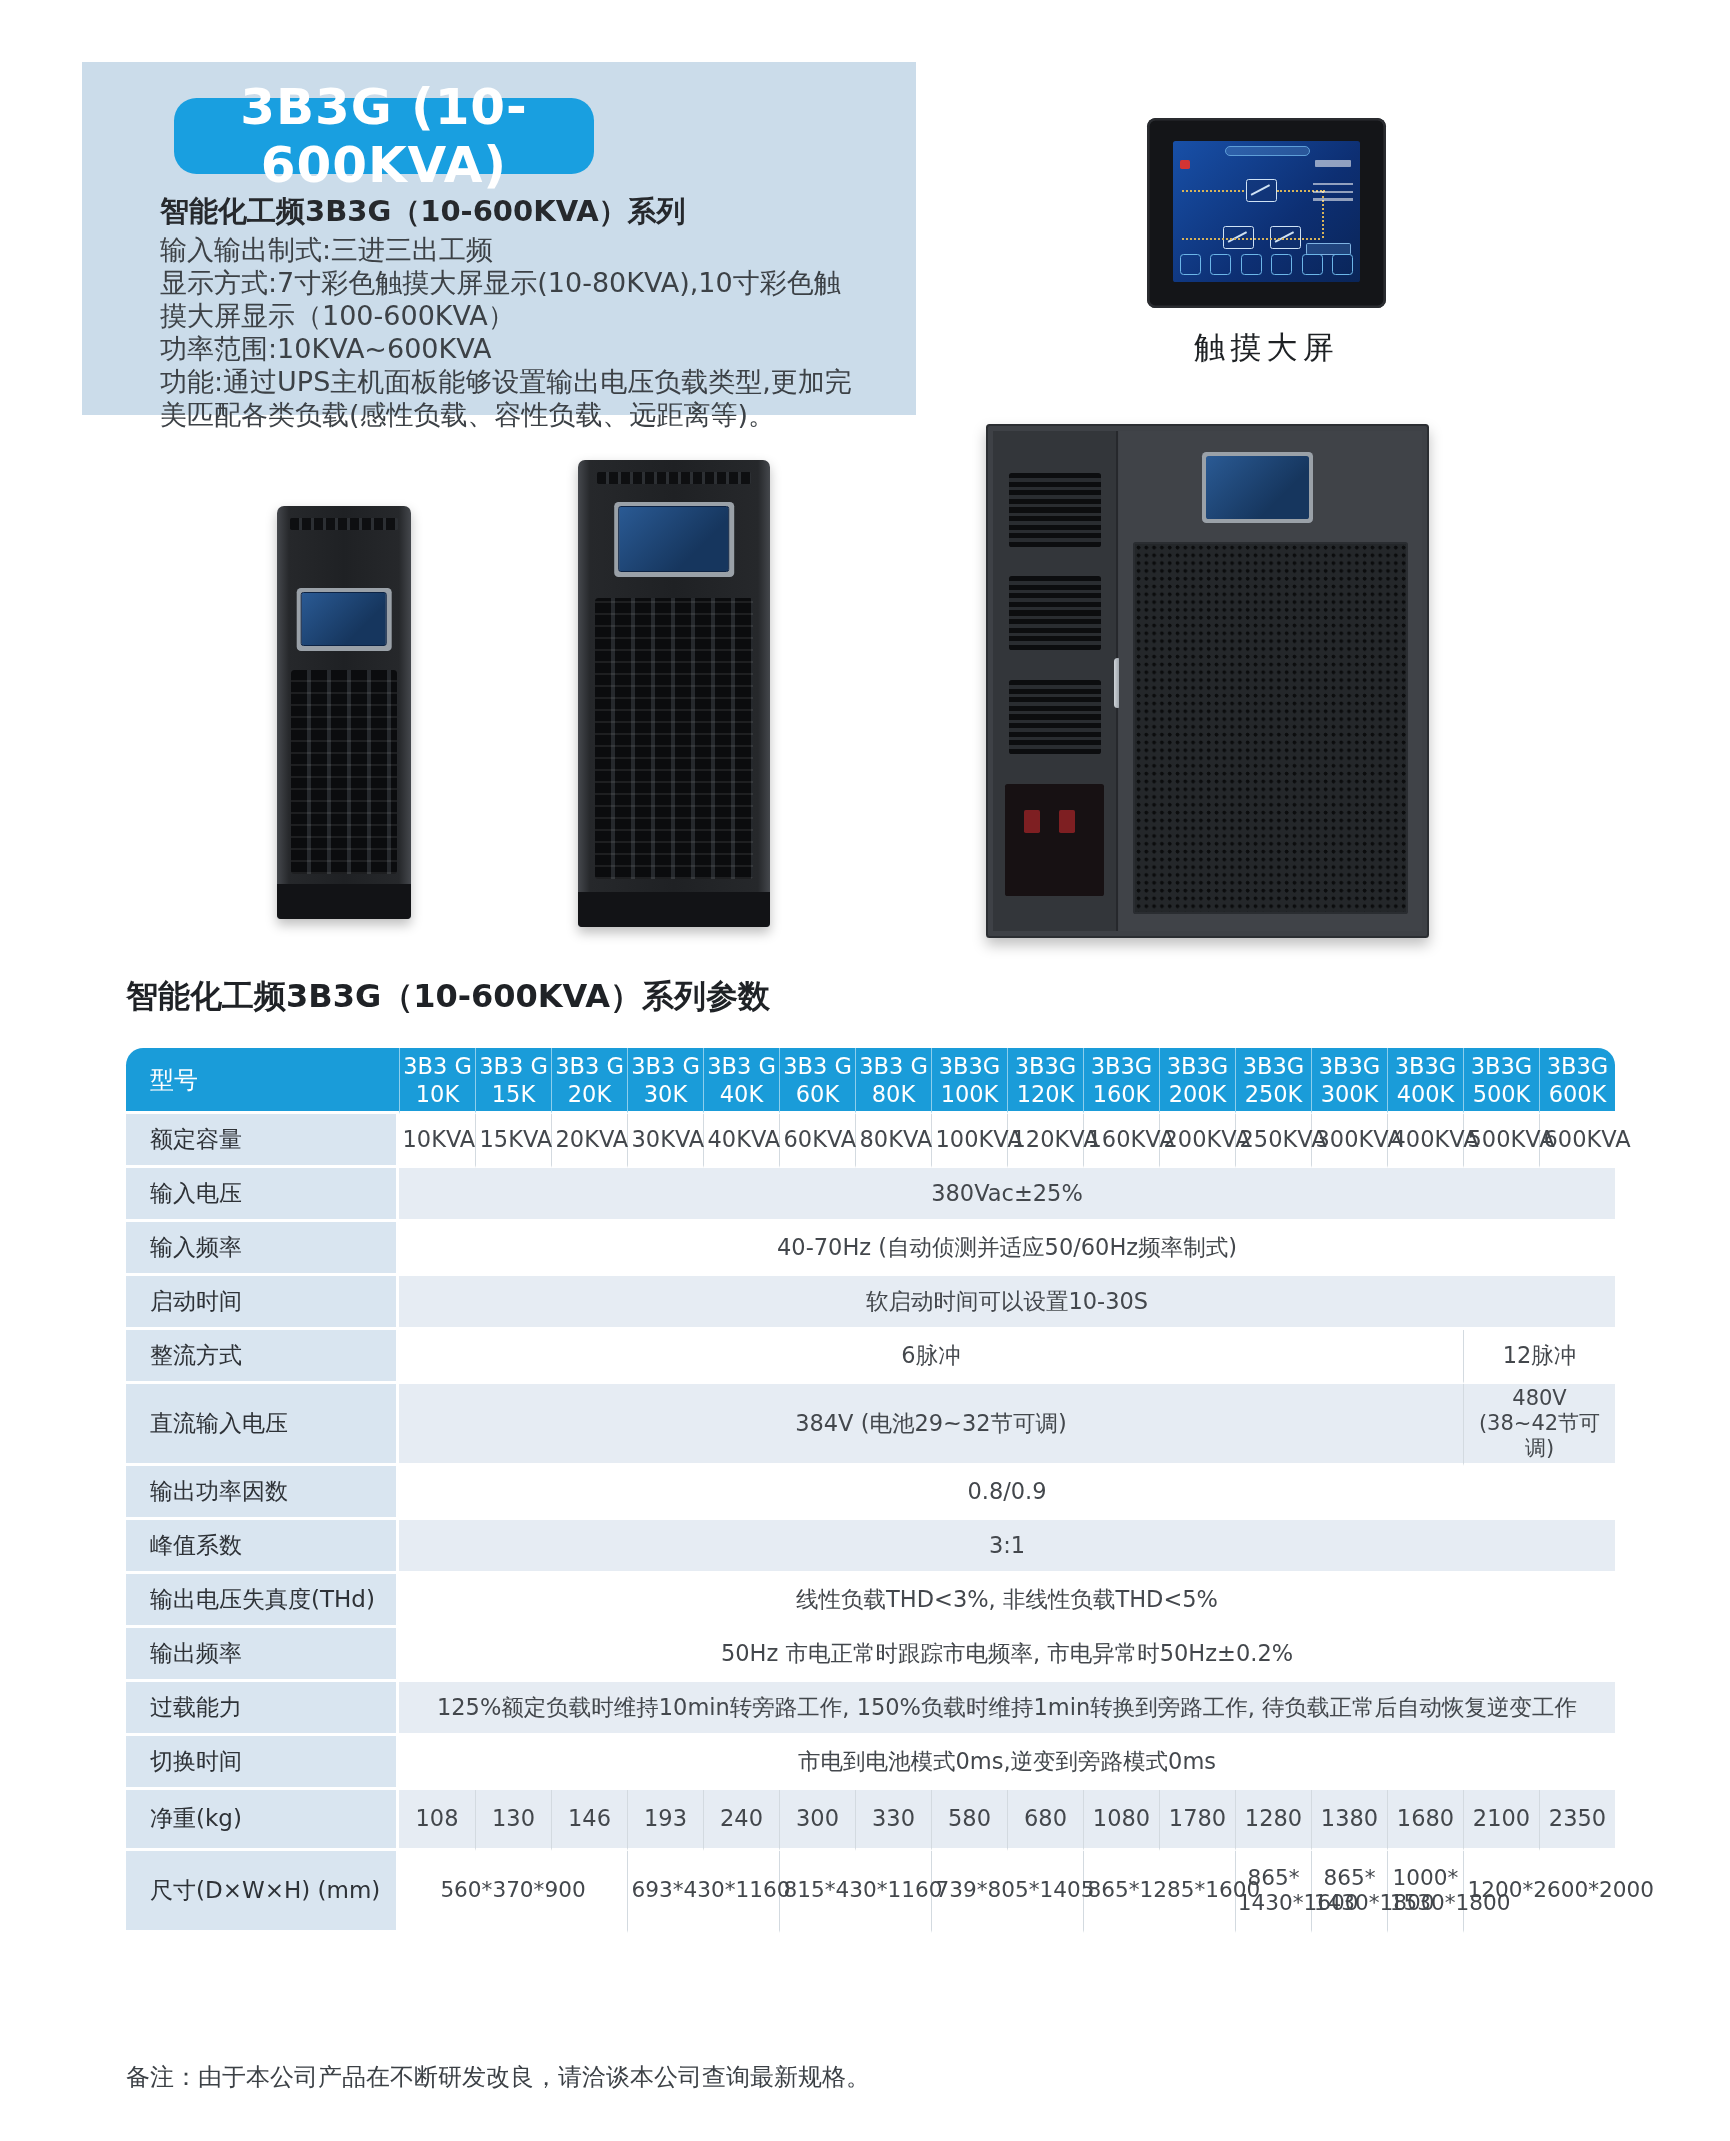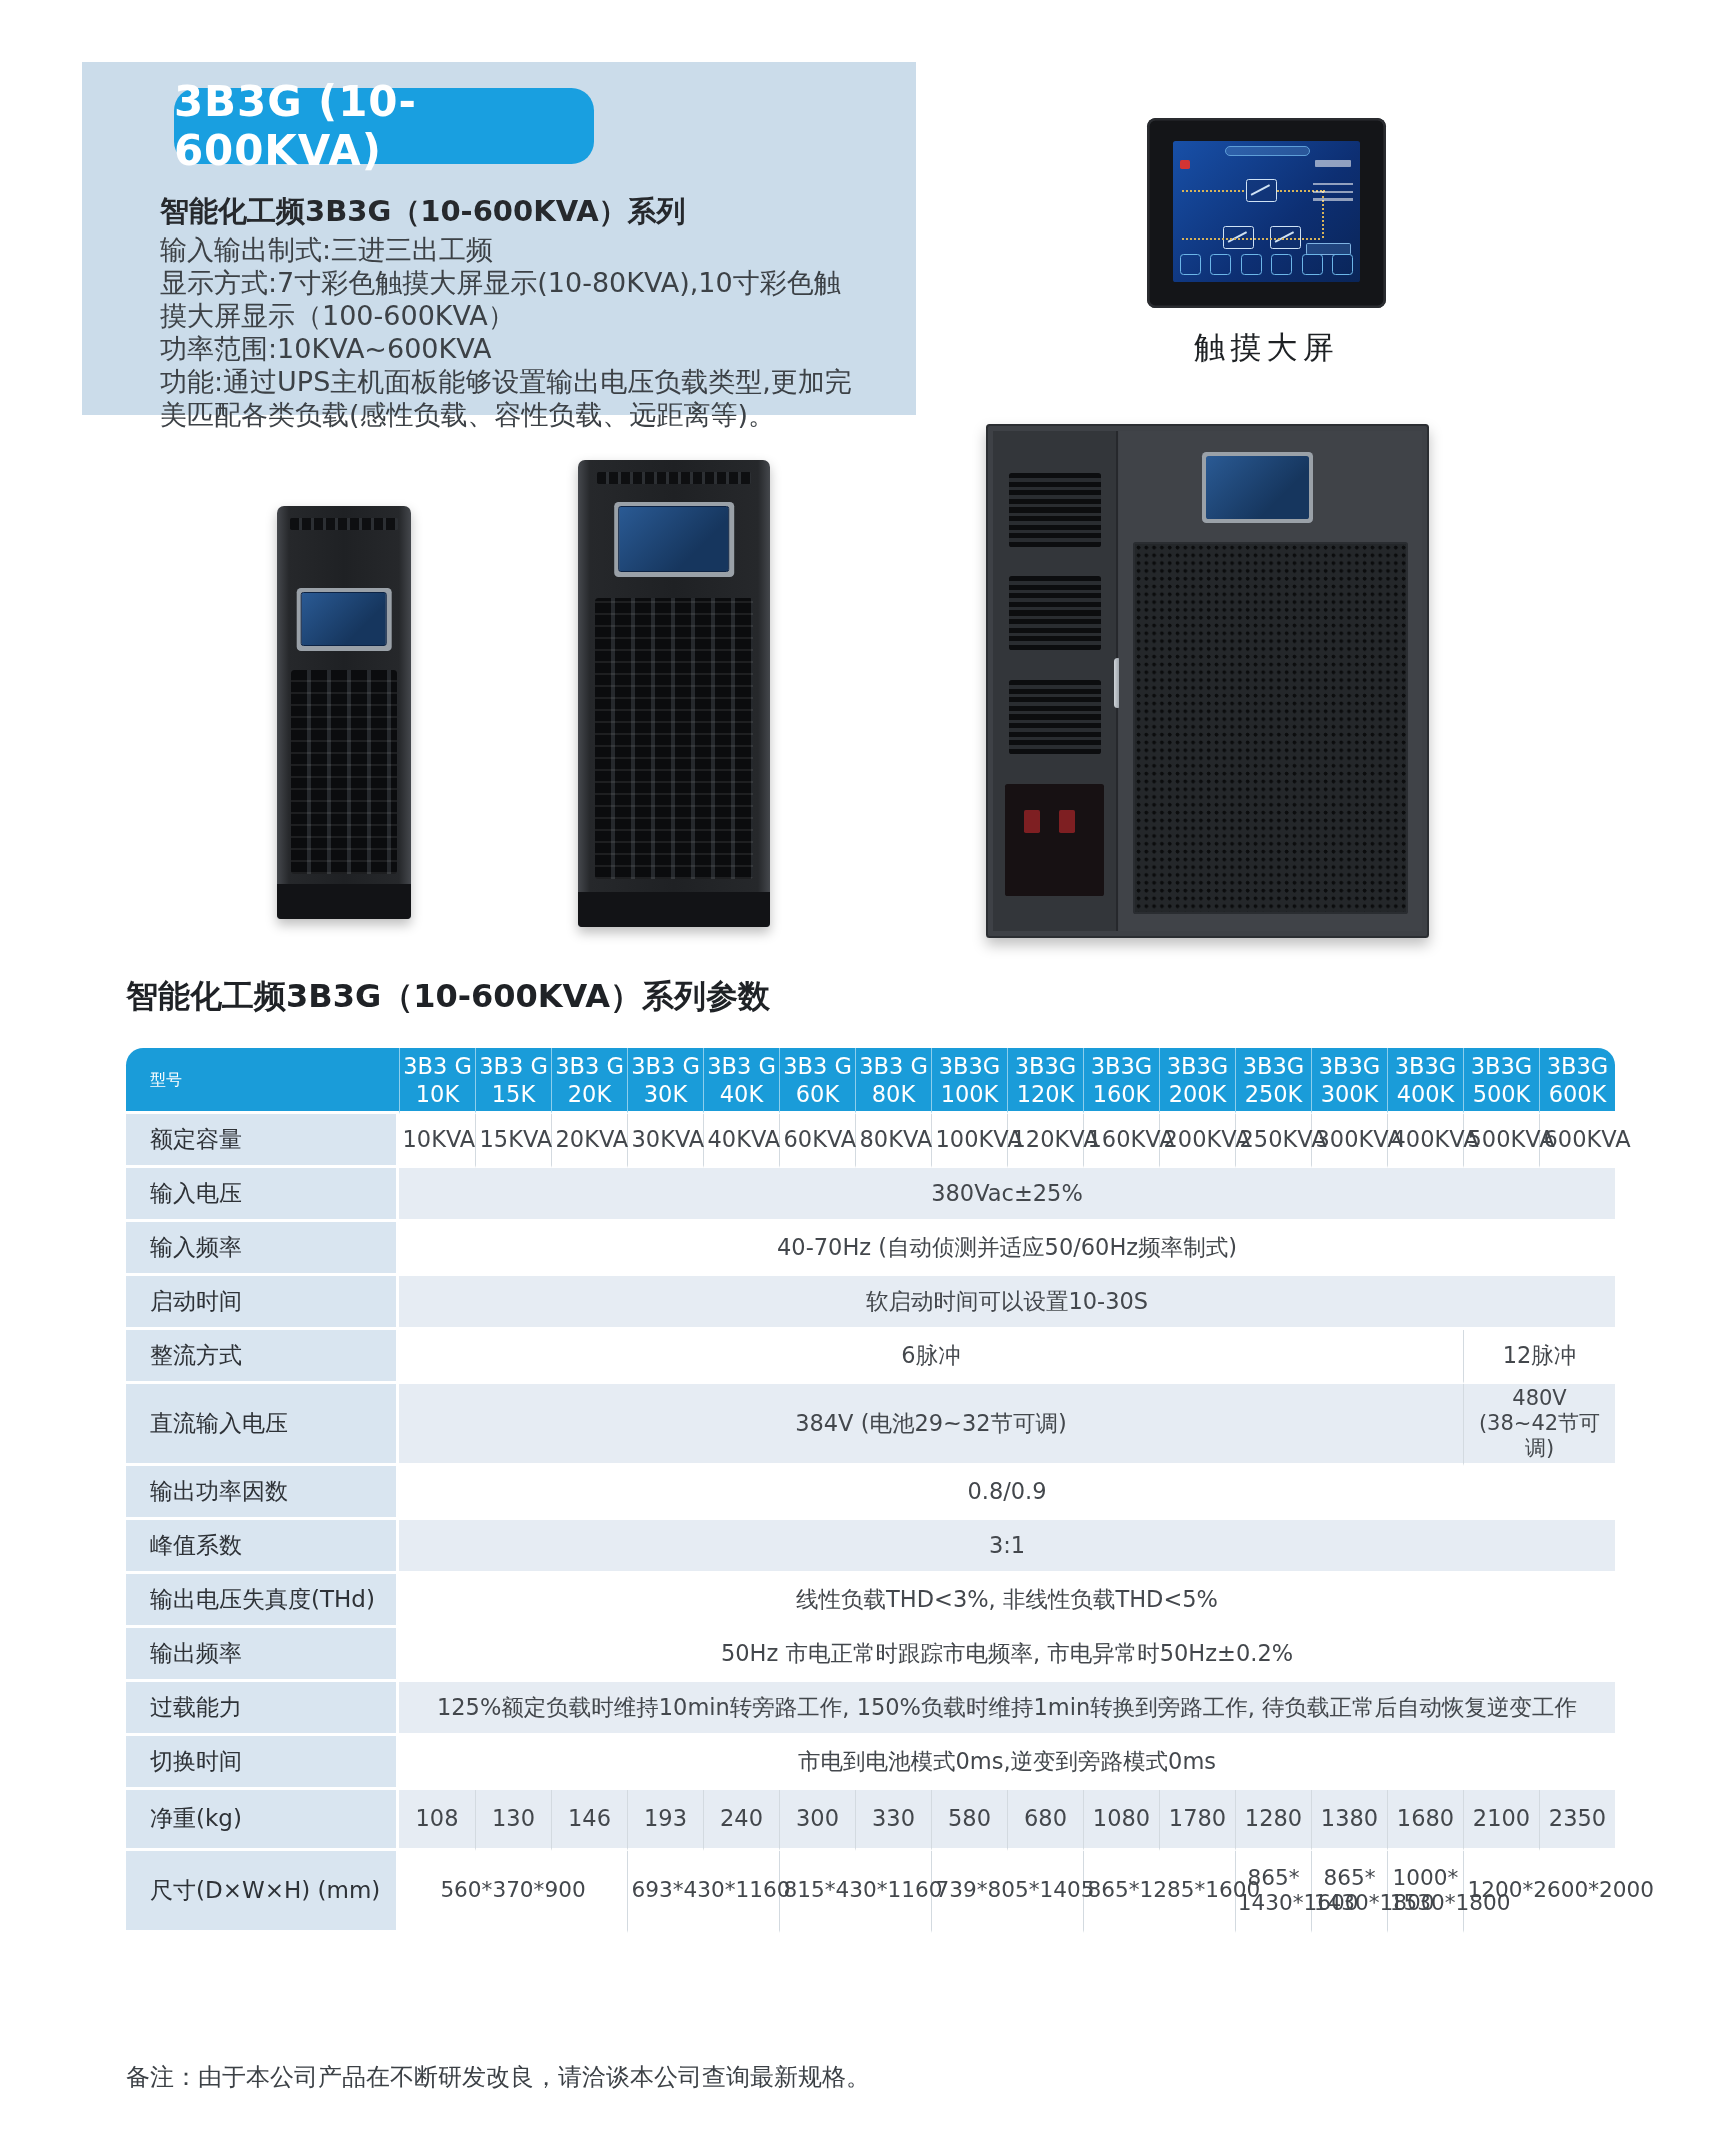--- a/index.html
+++ b/index.html
@@ -1,23 +1,23 @@
 <!DOCTYPE html>
 <html style="font-size:14px"><head>
 <meta charset="utf-8">
 <style>
   html,body{margin:0;padding:0;background:#ffffff;}
   .page{position:relative;width:1730px;height:2142px;background:#ffffff;overflow:hidden;
         font-family:"DejaVu Sans","Liberation Sans",sans-serif;color:#35393e;}
 
   
   .info-box{position:absolute;left:82px;top:62px;width:834px;height:353px;background:#cbdcea;}
-  .series-badge{position:absolute;left:92px;top:26px;width:420px;height:76px;background:#199fe0;
-        border-radius:22.5px;color:#ffffff;font-size:42px;font-weight:bold;display:flex;
-        align-items:center;justify-content:center;letter-spacing:0.9px;}
+  .series-badge{position:absolute;left:92px;top:36px;width:420px;height:76px;background:#199fe0;
+        border-radius:22.5px;color:#ffffff;font-size:50px;font-weight:bold;display:flex;
+        align-items:center;justify-content:center;letter-spacing:0.9px;text-align:center;}
   .series-title{position:absolute;left:78px;top:130px;font-size:29px;font-weight:bold;color:#26292d;}
   .spec-lines{position:absolute;left:78px;top:171px;width:700px;}
   .spec-line{font-size:27px;line-height:33px;color:#3c4146;}
 
   
   .touch{position:absolute;left:1147px;top:118px;width:239px;}
   .monitor{position:relative;width:239px;height:190px;background:#141518;border-radius:8.6px;
         box-shadow:inset 0 0 0 2.6px #2a2c30;padding:0;}
   .scr{position:absolute;left:26px;top:22.5px;right:26px;bottom:26px;
         background:linear-gradient(135deg,#1850a8 0%,#0d2f73 60%,#0a2558 100%);border-radius:2.6px;overflow:hidden;}
@@ -81,21 +81,21 @@
         background-size:7.8px 7.8px;}
 
   
   .params-title{position:absolute;left:126px;top:975px;font-size:32px;font-weight:bold;color:#1f2226;}
 
   .table-wrap{position:absolute;left:126px;top:1048px;width:1482px;}
   table{border-collapse:separate;border-spacing:0;table-layout:fixed;width:1482px;}
   th,td{box-sizing:border-box;border-bottom:3.5px solid #ffffff;vertical-align:middle;}
   thead th{background:#1a9cd9;color:#ffffff;font-weight:normal;font-size:22.5px;line-height:28px;
         height:66px;text-align:center;padding:0;}
-  th.m-label{text-align:left;padding-left:24px;font-size:16px;border-top-left-radius:17.3px;}
+  th.m-label{text-align:left;padding-left:24px;font-size:24px;border-top-left-radius:17.3px;}
   th.model{border-left:1.7px solid rgba(255,255,255,.5);}
   th.model.last{border-top-right-radius:17.3px;}
   td.row-label{background:#d9e5f0;text-align:left;padding-left:24px;font-size:23px;color:#2e3237;
         border-right:3.5px solid #ffffff;}
   td.cell{background:#ffffff;text-align:center;font-size:22.5px;color:#43474c;height:54px;
         border-left:1.7px solid #d3dae0;padding:1.7px 3.5px;line-height:1.2;}
   td.cell.first{border-left:none;}
   tr.alt td.cell{background:#e6ecf3;}
   tr.r-weight td.cell{height:61px;}
   tr.r-dim td.cell{height:82px;font-size:21.6px;}

